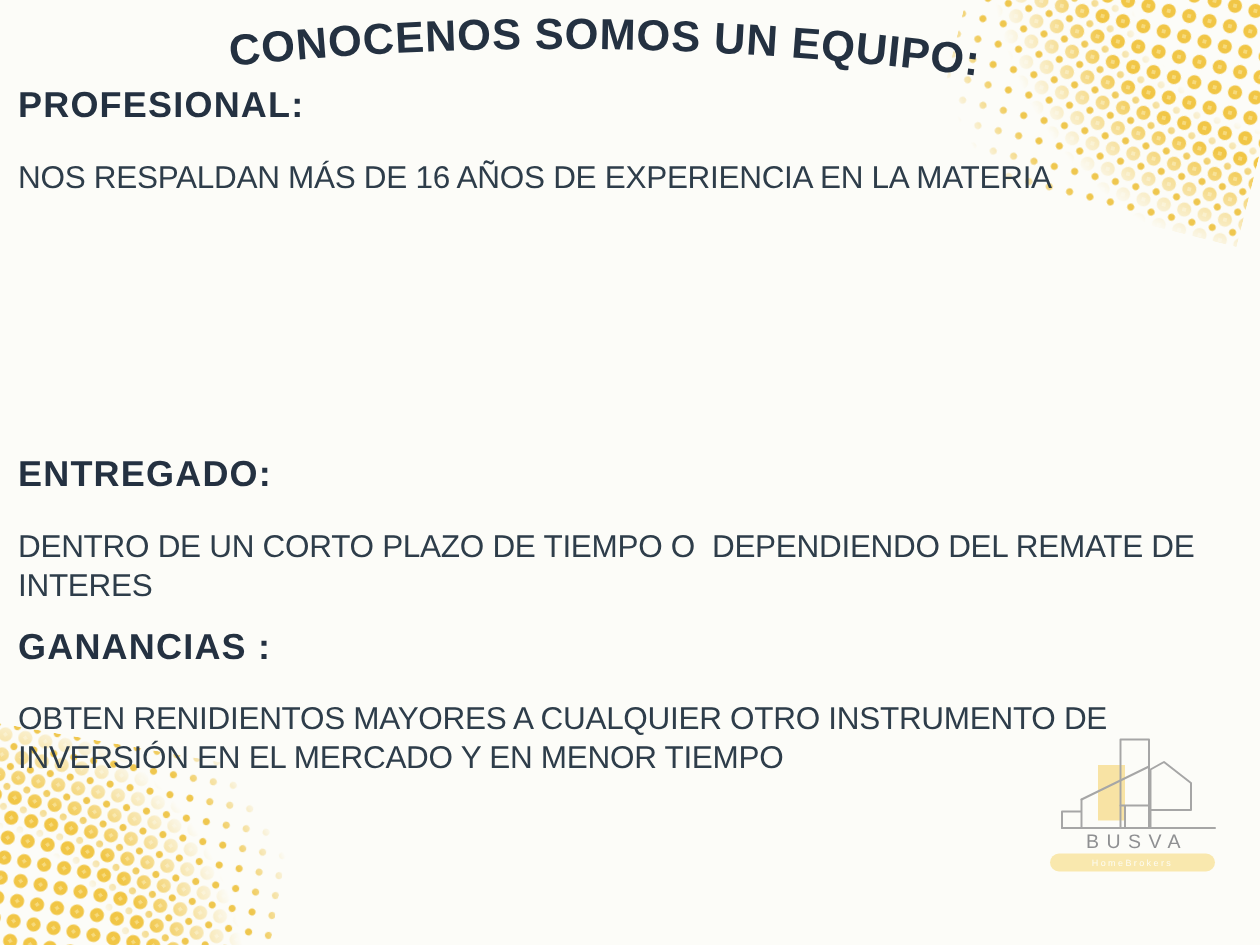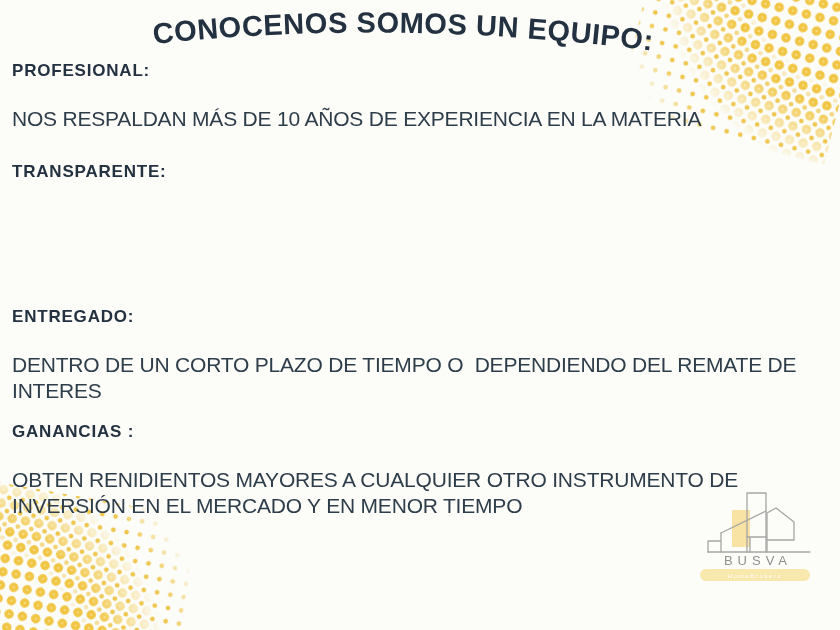--- a/index.html
+++ b/index.html
@@ -52,21 +52,21 @@
   }
 
   
   .section { position:absolute; left:12px; }
   .sec-1 { top:56px; }
   .sec-2 { top:157px; }
   .sec-3 { top:302px; }
   .sec-4 { top:417px; }
 
   .section-heading {
-    margin:0; font-size:17px; font-weight:bold; letter-spacing:0.8px;
+    margin:0; font-size:24px; font-weight:bold; letter-spacing:0.8px;
     color:#243141; line-height:30px;
   }
   .section-body {
     margin:20px 0 0; width:800px;
     font-size:21px; font-weight:normal; letter-spacing:-0.2px;
     color:#2E3D4A; line-height:26px; white-space:pre-wrap;
   }
 
   
   .logo { position:absolute; right:10px; bottom:35px; }
@@ -98,25 +98,24 @@
     <defs>
       <path id="titlearc" d="M 136 46 Q 395 16 670 53" fill="none"></path>
     </defs>
     <text>
       <textPath href="#titlearc" startOffset="50%" text-anchor="middle">CONOCENOS SOMOS UN EQUIPO:</textPath>
     </text>
   </svg>
 
   <div class="section sec-1">
     <h2 class="section-heading">PROFESIONAL:</h2>
-    <p class="section-body">NOS RESPALDAN MÁS DE 10 AÑOS DE EXPERIENCIA EN LA MATERIA</p>
+    <p class="section-body">NOS RESPALDAN MÁS DE 16 AÑOS DE EXPERIENCIA EN LA MATERIA</p>
   </div>
 
   <div class="section sec-2">
-    <h2 class="section-heading">TRANSPARENTE:</h2>
   </div>
 
   <div class="section sec-3">
     <h2 class="section-heading">ENTREGADO:</h2>
     <p class="section-body">DENTRO DE UN CORTO PLAZO DE TIEMPO O  DEPENDIENDO DEL REMATE DE INTERES</p>
   </div>
 
   <div class="section sec-4">
     <h2 class="section-heading">GANANCIAS :</h2>
     <p class="section-body">OBTEN RENIDIENTOS MAYORES A CUALQUIER OTRO INSTRUMENTO DE INVERSIÓN EN EL MERCADO Y EN MENOR TIEMPO</p>

